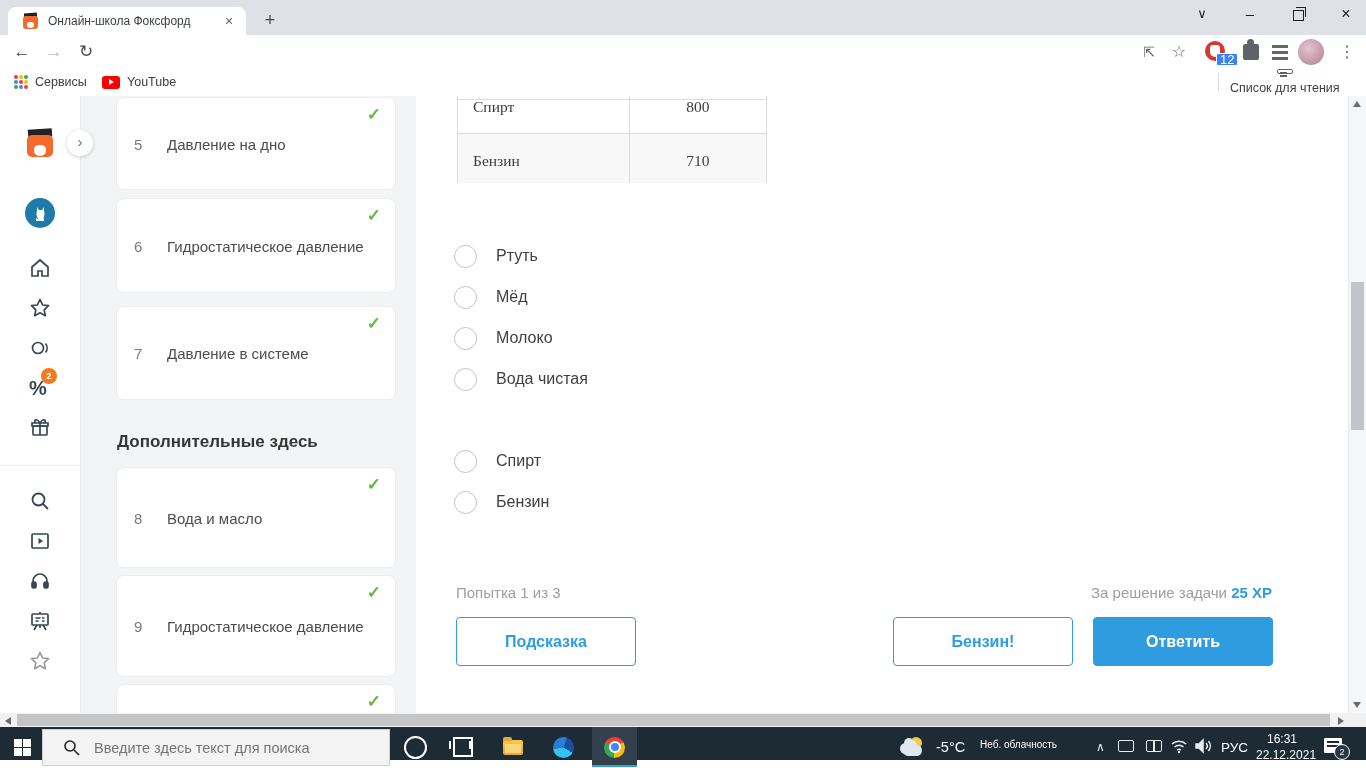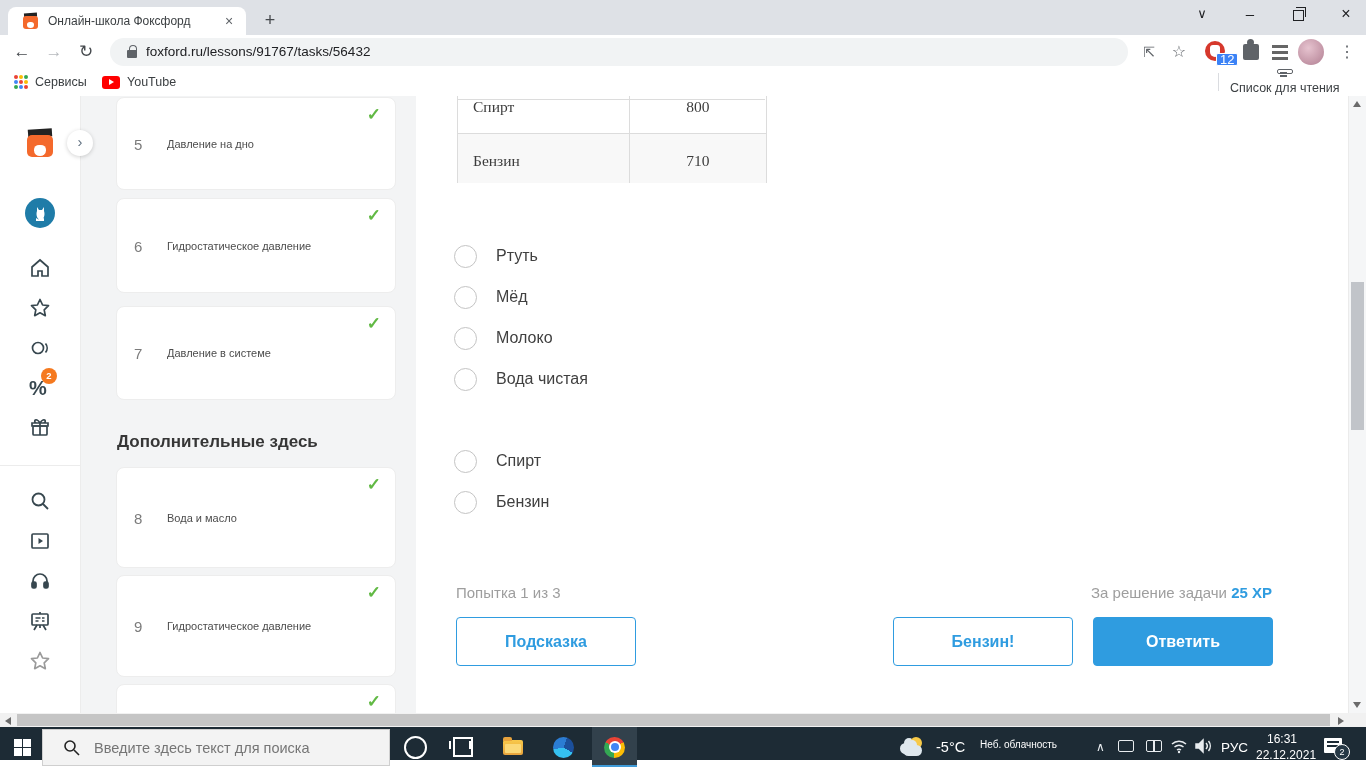--- a/index.html
+++ b/index.html
@@ -59,21 +59,21 @@
   .sic svg{display:block;}
   #expander{position:absolute;left:67px;top:34px;width:26px;height:26px;background:#fff;border-radius:50%;box-shadow:0 1px 4px rgba(0,0,0,.18);text-align:center;line-height:24px;color:#607080;font-size:15px;z-index:5;}
   .sbadge{position:absolute;left:12px;top:-9px;width:16px;height:16px;border-radius:50%;background:#f5791f;color:#fff;font-size:9.5px;line-height:16px;text-align:center;font-weight:bold;}
   #sidedivider{position:absolute;left:0;top:369px;width:80px;height:1px;background:#ececec;}
   .catav{position:absolute;left:25px;top:102px;width:30px;height:30px;border-radius:50%;background:#1f7ca8;}
 
   
   #taskpanel{position:absolute;left:81px;top:0;width:335px;height:617px;background:#f3f4f5;}
   .card{position:absolute;left:35px;width:280px;background:#fff;border-radius:8px;border:1px solid #ededed;box-sizing:border-box;}
   .card .num{position:absolute;left:17px;top:50%;transform:translateY(-50%);font-size:15px;color:#7b7b7b;}
-  .card .ttl{position:absolute;left:50px;top:50%;transform:translateY(-50%);font-size:11px;color:#4c4c4c;width:215px;}
+  .card .ttl{position:absolute;left:50px;top:50%;transform:translateY(-50%);font-size:15px;color:#4c4c4c;width:215px;}
   .card .chk{position:absolute;right:14px;top:6px;color:#61b944;font-size:17px;font-weight:bold;}
   #sectionhdr{position:absolute;left:36px;top:336px;font-size:17px;font-weight:bold;color:#363636;}
 
   
   #main{position:absolute;left:416px;top:0;width:933px;height:617px;background:#fff;}
   #tablewrap{position:absolute;left:41px;top:0;width:310px;height:87px;overflow:hidden;font-family:"Liberation Serif",serif;}
   #tablewrap .tline{position:absolute;left:0;top:3px;width:308px;height:1px;background:#dcdcdc;}
   #qtable{position:absolute;left:0;top:-17px;border-collapse:collapse;}
   #qtable td{border:1px solid #dcdcdc;font-size:15.5px;color:#3c3c3c;height:51px;}
   #qtable td.c1{width:163px;text-align:left;padding-left:15px;}
@@ -149,25 +149,20 @@
     <div class="wctl" style="left:1278px;">
         <span class="restore-box"></span>
       </div>
     <div class="wctl" style="left:1326px;font-size:16px;">×</div>
   </div>
 
   <div id="toolbar">
     <div class="navic" style="left:8px;color:#45494d;">←</div>
     <div class="navic" style="left:40px;color:#b6b9bd;">→</div>
     <div class="navic" style="left:72px;color:#45494d;">↻</div>
-    <div id="omnibox">
-      <span class="lockarc"></span>
-      <span class="lockbody"></span>
-      <span class="url">foxford.ru/lessons/91767/tasks/56432</span>
-    </div>
     <div class="toolic" style="left:1136px;font-size:14px;">⇱</div>
     <div class="toolic" style="left:1166px;font-size:16px;">☆</div>
     <div class="toolic" style="left:1202px;">
       <span class="adb"></span>
       <span class="badge12">12</span>
     </div>
     <div class="toolic" style="left:1238px;">
         <span class="puzzle"></span>
       </div>
     <div class="toolic" style="left:1268px;">

